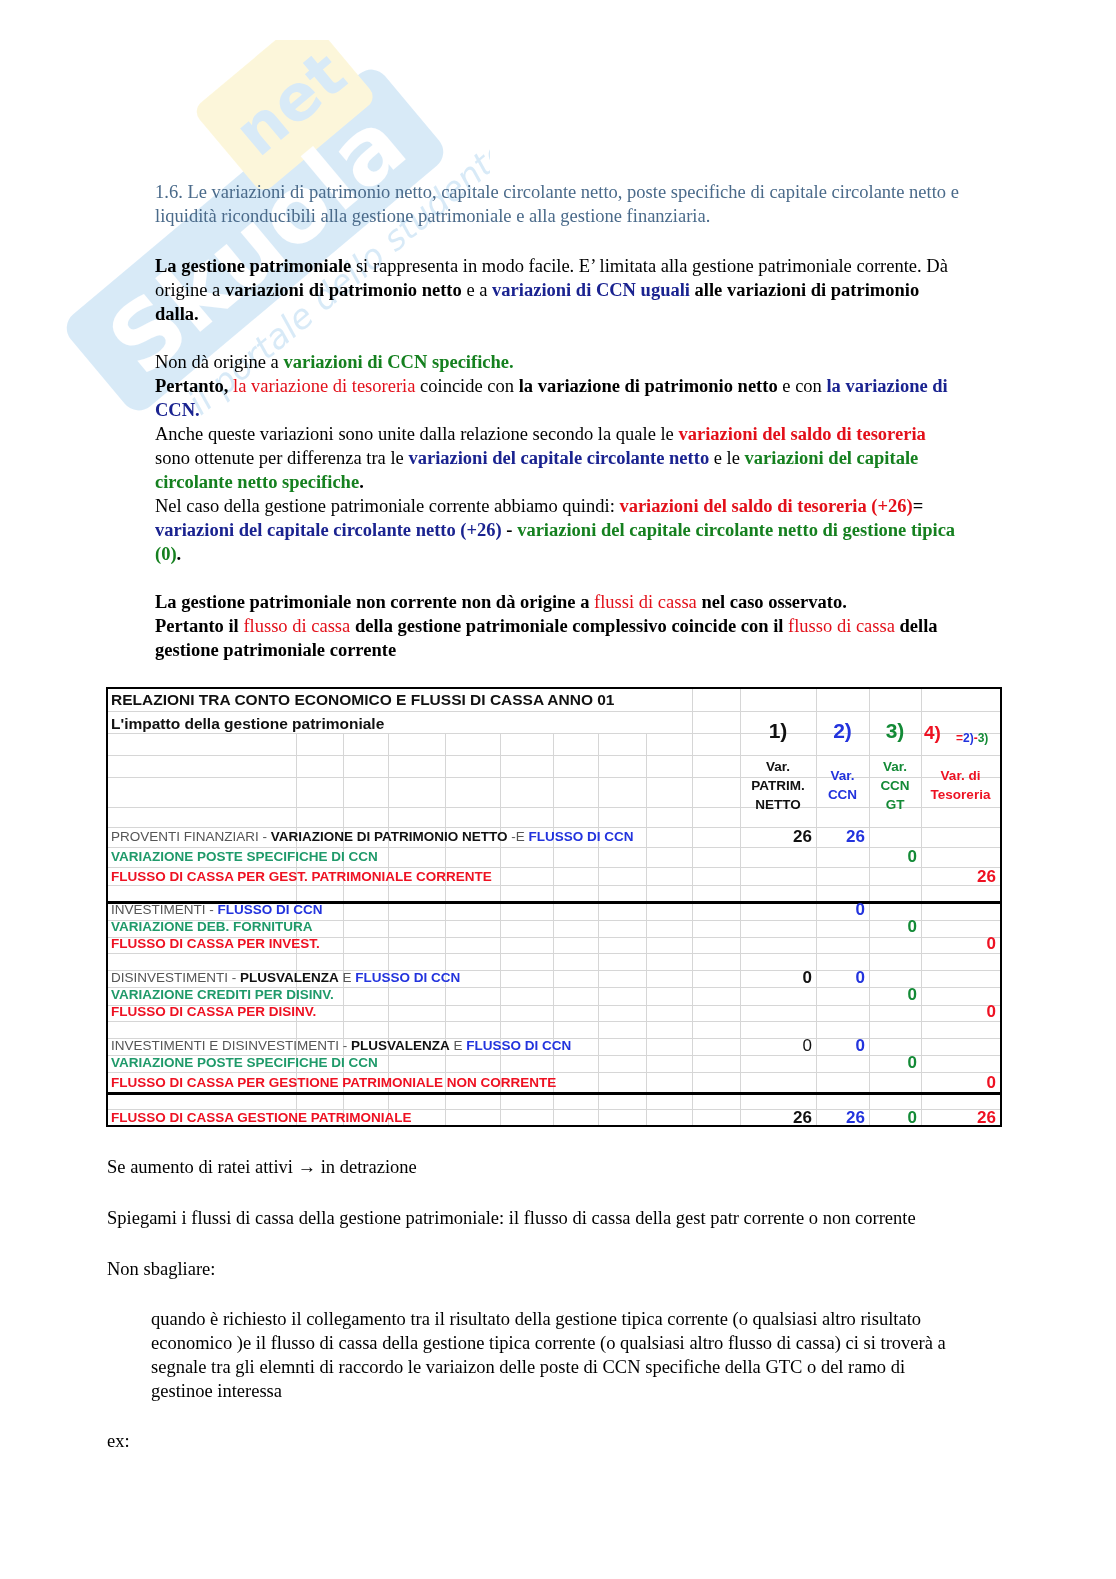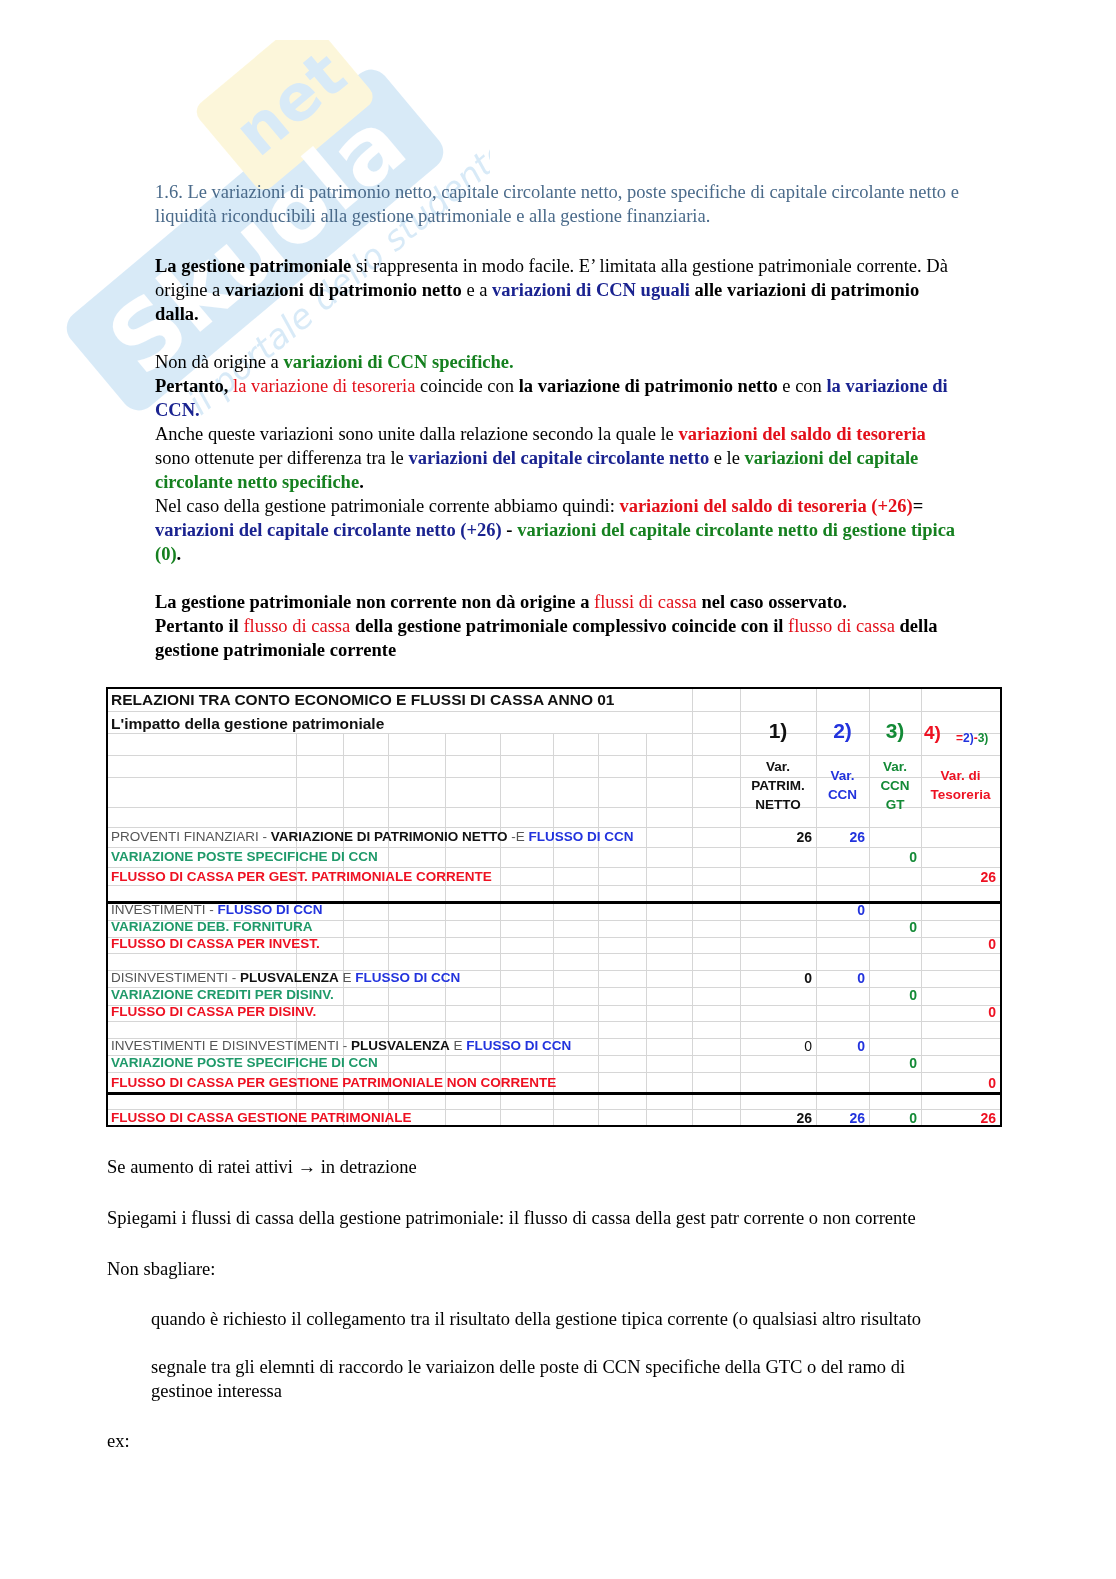--- a/index.html
+++ b/index.html
@@ -25,21 +25,21 @@
            border: 2px solid #000; box-sizing: border-box; background: #fff;
            font-family: "Liberation Sans", "DejaVu Sans", sans-serif; z-index: 1; }
   .gridv { position: absolute; top: 0; bottom: 0; width: 1px; background: #d6d6d6; }
   .gridh { position: absolute; left: 0; right: 0; height: 1px; background: #d6d6d6; }
   .thick { position: absolute; left: 0; right: 0; height: 3px; background: #000; }
 
   .cell { position: absolute; font-size: 13.5px; white-space: nowrap; line-height: 16px; }
   .title1 { font-weight: bold; font-size: 15.5px; }
   .numhdr { font-weight: bold; font-size: 21px; text-align: center; }
   .colhdr { font-weight: bold; font-size: 13.5px; text-align: center; line-height: 19px; }
-  .num { font-weight: bold; font-size: 14px; text-align: right; }
+  .num { font-weight: bold; font-size: 17px; text-align: right; }
   .c-black { color: #111; }
   .c-blue { color: #2233dd; }
   .c-green { color: #138a36; }
   .c-teal { color: #1f9a6a; }
   .c-red { color: #ee1122; }
   .c-gray { color: #555; font-weight: normal; }
   .normal { font-weight: normal; }
   .bold { font-weight: bold; }
 
   .lower { position: absolute; left: 107px; width: 900px; z-index: 1; }
@@ -198,17 +198,17 @@
     </div>
 </div>
 
 <p class="lower" style="top:1155px;">
   <span>Se aumento di ratei attivi </span><span class="b">→</span><span> in detrazione</span>
 </p>
 <p class="lower" style="top:1206px;">Spiegami i flussi di cassa della gestione patrimoniale: il flusso di cassa della gest patr corrente o non corrente</p>
 <p class="lower" style="top:1257px;">Non sbagliare:</p>
 <p class="lower" style="top:1307px;margin-left:44px;">
   <span>quando è richiesto il collegamento tra il risultato della gestione tipica corrente (o qualsiasi altro risultato</span><br>
-  <br>
+  <span>economico )e il flusso di cassa della gestione tipica corrente (o qualsiasi altro flusso di cassa) ci si troverà a</span><br>
   <span>segnale tra gli elemnti di raccordo le variaizon delle poste di CCN specifiche della GTC o del ramo di</span><br>
   <span>gestinoe interessa</span>
 </p>
 <p class="lower" style="top:1429px;">ex:</p>
 
 </body></html>

